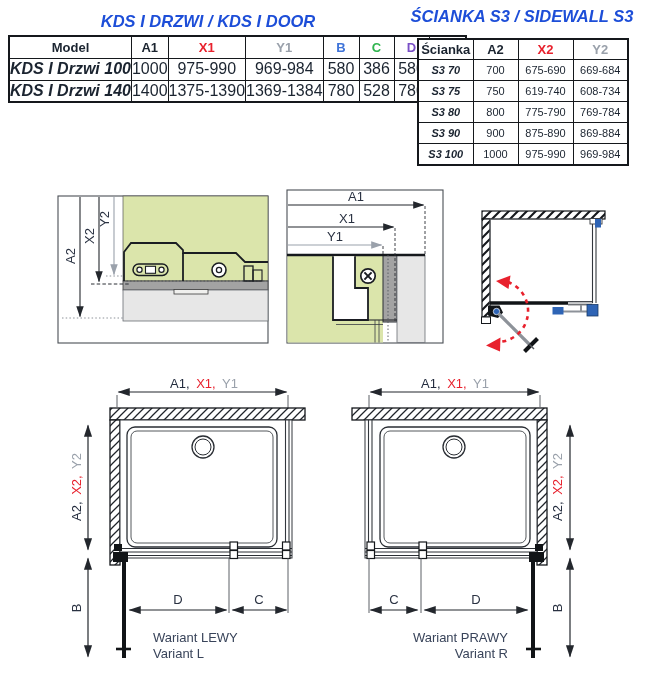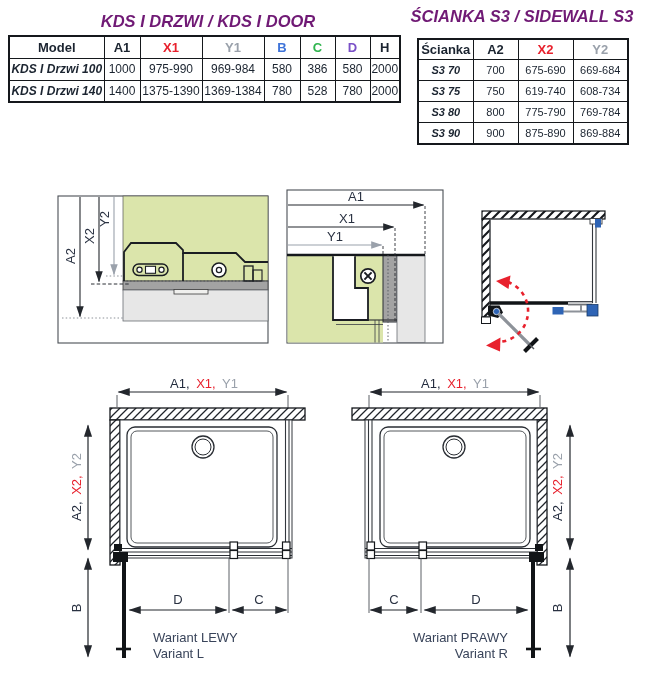--- a/index.html
+++ b/index.html
@@ -1,29 +1,29 @@
 <!DOCTYPE html>
 <html><head>
 <meta charset="utf-8">
 <style>
   html,body{margin:0;padding:0;background:#fff;}
   body{width:656px;height:676px;position:relative;overflow:hidden;
        font-family:"Liberation Sans",sans-serif;color:#1b2430;}
   .tbl-title{position:absolute;font-weight:bold;font-style:italic;font-size:16.5px;
-             text-align:center;white-space:nowrap;color:#701a75;}
+             text-align:center;white-space:nowrap;color:#1d4ed8;}
   #title-kds{left:8px;top:12px;width:400px;}
   #title-s3{left:402px;top:7px;width:240px;}
   table{position:absolute;border-collapse:collapse;table-layout:fixed;background:#fff;}
   #tbl-kds{left:8px;top:35px;padding-left:24px;}
   #tbl-s3{left:417px;top:38px;}
   th,td{border:1.6px solid #15181c;text-align:center;vertical-align:middle;
         padding:0;overflow:hidden;white-space:nowrap;}
   table{border:2.4px solid #15181c;}
   #tbl-kds th{height:21px;font-size:13px;}
-  #tbl-kds td{height:20.5px;font-size:12px;}
+  #tbl-kds td{height:20.5px;font-size:16px;}
   #tbl-s3 th{height:19px;font-size:13px;}
   #tbl-s3 td{height:20px;font-size:11px;}
   .cell-model{font-weight:bold;font-style:italic;font-size:11.5px;}
   .hd-dark{color:#1b2430;}
   .hd-red{color:#e8212d;}
   .hd-gray{color:#9aa1ab;}
   .hd-blue{color:#3f74d9;}
   .hd-green{color:#2fb44e;}
   .hd-purple{color:#7a50c7;}
   #diagram-svg{position:absolute;left:0;top:170px;}
@@ -116,20 +116,26 @@
       <td class="cell-model">S3 80</td>
       <td>800</td>
       <td>775-790</td>
       <td>769-784</td>
     </tr>
     <tr>
       <td class="cell-model">S3 90</td>
       <td>900</td>
       <td>875-890</td>
       <td>869-884</td>
+    </tr>
+    <tr>
+      <td class="cell-model">S3 100</td>
+      <td>1000</td>
+      <td>975-990</td>
+      <td>969-984</td>
     </tr>
   </tbody>
 </table>
 
 <svg id="diagram-svg" width="656" height="506" viewBox="0 170 656 506">
   <defs>
     <marker id="arrD" viewBox="0 0 10 8" refX="9.3" refY="4" markerWidth="11" markerHeight="8.5" orient="auto-start-reverse">
       <path d="M0.5,0.8 L10,4 L0.5,7.2 Z" fill="#23272d"></path>
     </marker>
     <marker id="arrG" viewBox="0 0 10 8" refX="9.3" refY="4" markerWidth="11" markerHeight="8.5" orient="auto-start-reverse">

